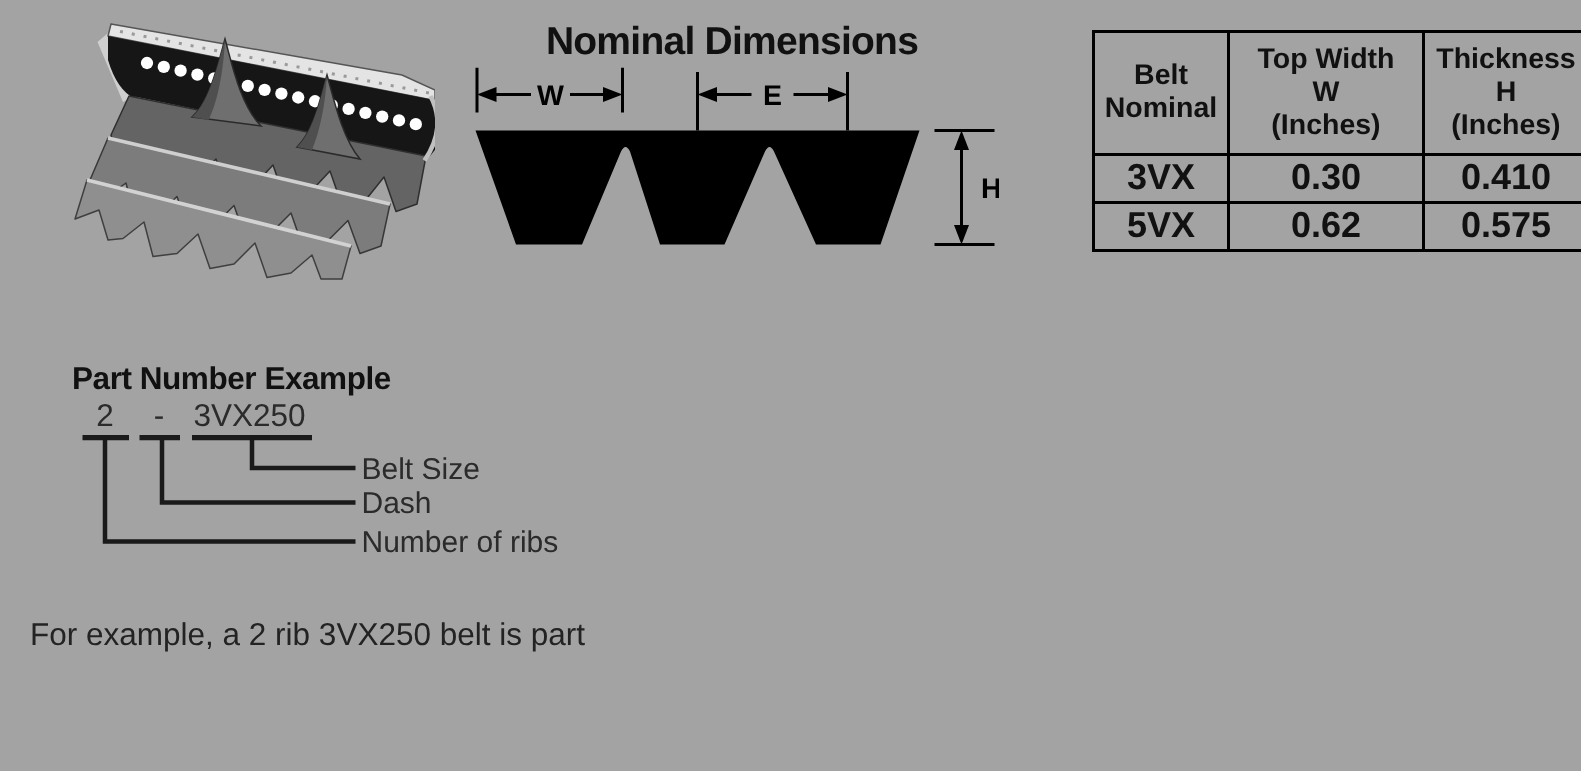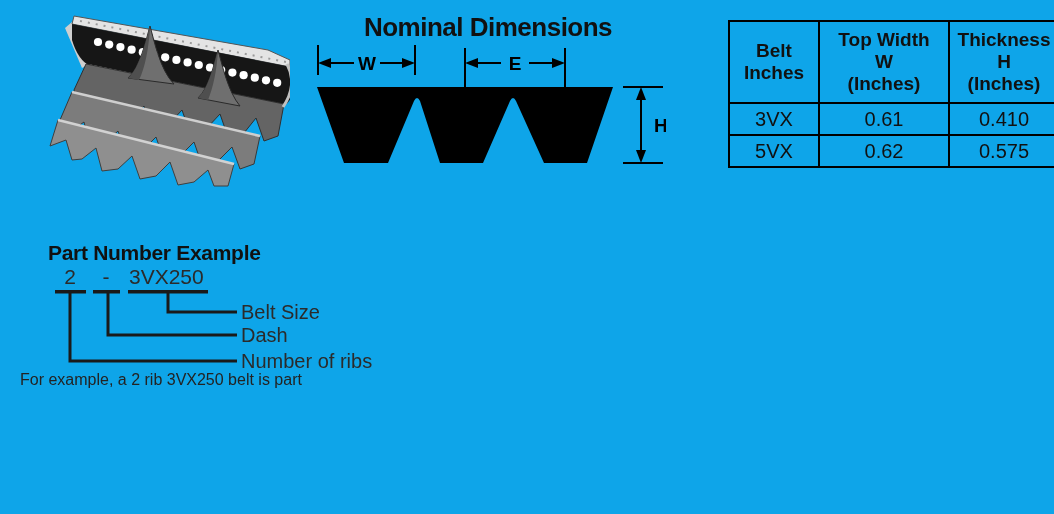--- a/index.html
+++ b/index.html
@@ -1,17 +1,17 @@
 <!DOCTYPE html>
 <html><head>
 <meta charset="utf-8">
 <style>
   html,body{margin:0;padding:0;background:#ffffff;}
   .canvas{
-    position:relative;width:1054px;height:514px;background:#0ea5e9;
+    position:relative;width:1054px;height:514px;background:#a3a3a3;
     font-family:"Liberation Sans", sans-serif;color:#1d1d1d;overflow:hidden;
   }
   .abs{position:absolute;}
 
   
   .belt-illo{left:28px;top:0px;width:262px;height:190px;}
 
   
   .nominal-title{
     left:310px;top:12px;width:356px;text-align:center;
@@ -22,36 +22,36 @@
 
   
   .dims-table{
     left:703px;top:20px;width:294px;border-collapse:collapse;table-layout:fixed;margin-left:25px;
   }
   .dims-table th,.dims-table td{
     border:2px solid #000;text-align:center;vertical-align:middle;padding:0;
     font-family:"Liberation Sans", sans-serif;color:#111;
   }
   .dims-table th{font-size:19px;font-weight:bold;line-height:1.15;height:80px;}
-  .dims-table td{font-size:20px;font-weight:400;height:30px;}
+  .dims-table td{font-size:24px;font-weight:700;height:30px;}
   .col-section{width:90px;}
   .col-width{width:130px;}
   .col-thick{width:110px;}
 
   
   .pn-title{
     left:48px;top:241px;font-size:21px;font-weight:bold;color:#111;letter-spacing:-0.3px;
   }
   .pn-diagram{left:40px;top:266px;}
   .pn-value{font-family:"Liberation Sans", sans-serif;font-size:21px;fill:#2b2b2b;}
   .pn-callout-label{font-family:"Liberation Sans", sans-serif;font-size:20px;fill:#2b2b2b;}
   .pn-line{stroke:#1a1a1a;stroke-width:3;fill:none;}
 
   
-  .notes{left:20px;top:366px;font-size:16px;line-height:27px;color:#232323;}
+  .notes{left:20px;top:410px;font-size:21px;line-height:27px;color:#232323;}
 </style>
 </head>
 <body>
 
 <div class="canvas">
 
   <div class="abs belt-illo">
     <svg width="262" height="190" viewBox="0 0 262 190">
 
       <polygon points="44,22 62,64 54,68 37,28" fill="#cfcfcf"></polygon>
@@ -135,38 +135,38 @@
   <table class="abs dims-table">
     <colgroup>
       <col class="col-section">
         <col class="col-width">
         <col class="col-thick">
     </colgroup>
     <thead>
       <tr>
         <th>
           <div>Belt</div>
-          <div>Inches</div>
+          <div>Nominal</div>
         </th>
         <th>
           <div>Top Width</div>
           <div>W</div>
           <div>(Inches)</div>
         </th>
         <th>
           <div>Thickness</div>
           <div>H</div>
           <div>(Inches)</div>
         </th>
       </tr>
     </thead>
     <tbody>
       <tr>
         <td>3VX</td>
-        <td>0.61</td>
+        <td>0.30</td>
         <td>0.410</td>
       </tr>
       <tr>
         <td>5VX</td>
         <td>0.62</td>
         <td>0.575</td>
       </tr>
     </tbody>
   </table>
 

